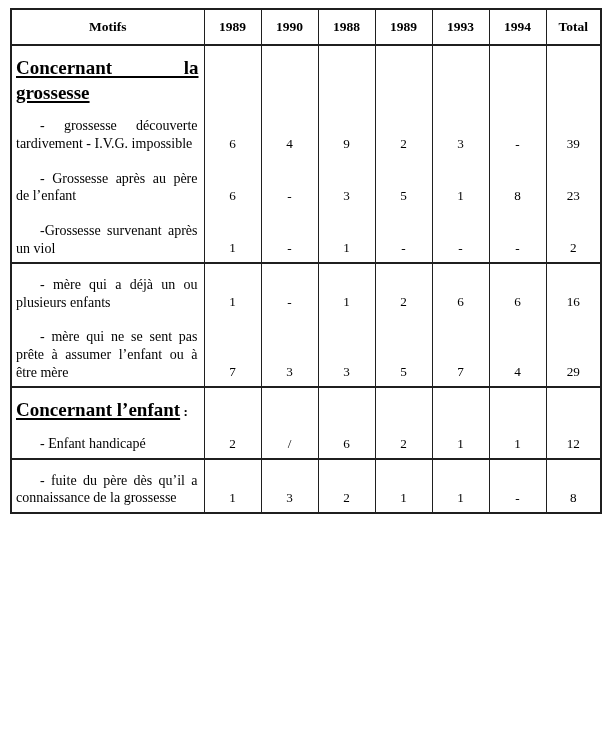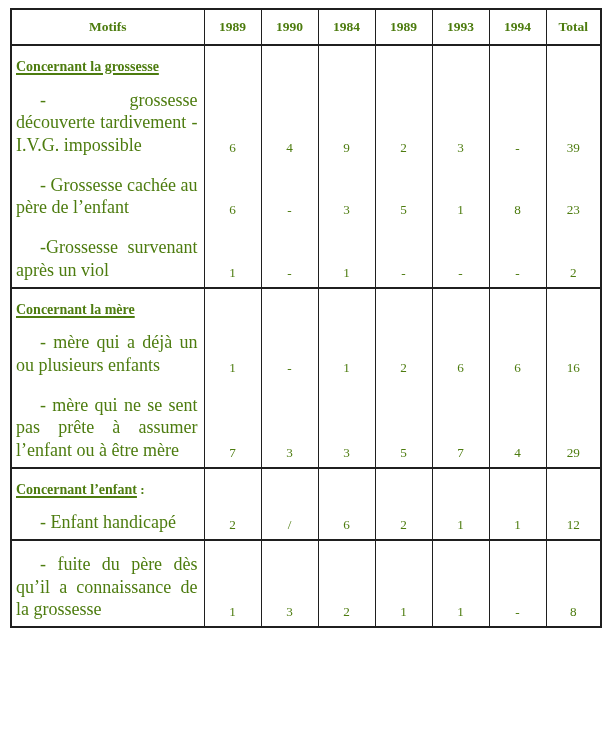--- a/index.html
+++ b/index.html
@@ -12,21 +12,21 @@
   }
   .page {
     padding: 8px 9px 0 10px;
     box-sizing: border-box;
   }
   table.motifs {
     border-collapse: collapse;
     table-layout: fixed;
     width: 592px;
     font-family: "Liberation Serif", serif;
-    color: #4d7c0f;
+    color: #000000;
     border: 2px solid #1f1f1f;
   }
   col.c-motifs { width: 193px; }
   col.c-year   { width: 57px;  }
   col.c-total  { width: 55px;  }
 
   th, td { border-left: 1.6px solid #1f1f1f; }
   thead  { border-bottom: 2.2px solid #1f1f1f; }
   tbody.section { border-top: 2.2px solid #1f1f1f; }
 
@@ -38,29 +38,29 @@
     padding: 2px;
   }
   .cell-label {
     vertical-align: bottom;
     padding: 0 5px 0 4px;
   }
   .heading-cell { padding: 10px 5px 0 4px; vertical-align: top; }
   .heading-wrap { text-align: justify; line-height: 1.3; }
   .heading-text {
     font-weight: bold;
-    font-size: 14px;
+    font-size: 19px;
     text-decoration: underline;
     text-decoration-thickness: 1.5px;
     text-underline-offset: 2px;
   }
   .heading-suffix { font-weight: bold; font-size: 13.2px; }
   .label-text {
     margin: 0;
-    font-size: 18px;
+    font-size: 14px;
     line-height: 1.26;
     text-align: justify;
     text-indent: 24px;
     padding: 12px 1px 5px 0;
   }
   .cell-num {
     text-align: center;
     vertical-align: bottom;
     font-size: 13.2px;
     padding: 0 2px 6px;
@@ -80,21 +80,21 @@
       <col class="c-year">
         <col class="c-year">
         <col class="c-year">
       <col class="c-total">
     </colgroup>
     <thead>
       <tr>
         <th>Motifs</th>
         <th>1989</th>
         <th>1990</th>
-        <th>1984</th>
+        <th>1988</th>
         <th>1989</th>
         <th>1993</th>
         <th>1994</th>
         <th>Total</th>
       </tr>
     </thead>
 
   <tbody class="section">
         <tr class="heading-row">
           <td class="heading-cell">
@@ -115,21 +115,21 @@
           <td class="cell-num">6</td>
           <td class="cell-num">4</td>
           <td class="cell-num">9</td>
           <td class="cell-num">2</td>
           <td class="cell-num">3</td>
           <td class="cell-num">-</td>
           <td class="cell-num">39</td>
         </tr>
         <tr>
           <td class="cell-label">
-            <p class="label-text">- Grossesse cachée au père de l’enfant</p>
+            <p class="label-text">- Grossesse après au père de l’enfant</p>
           </td>
           <td class="cell-num">6</td>
           <td class="cell-num">-</td>
           <td class="cell-num">3</td>
           <td class="cell-num">5</td>
           <td class="cell-num">1</td>
           <td class="cell-num">8</td>
           <td class="cell-num">23</td>
         </tr>
         <tr>
@@ -139,32 +139,20 @@
           <td class="cell-num">1</td>
           <td class="cell-num">-</td>
           <td class="cell-num">1</td>
           <td class="cell-num">-</td>
           <td class="cell-num">-</td>
           <td class="cell-num">-</td>
           <td class="cell-num">2</td>
         </tr>
       </tbody>
       <tbody class="section">
-        <tr class="heading-row">
-          <td class="heading-cell">
-            <div class="heading-wrap"><span class="heading-text">Concernant la mère</span></div>
-          </td>
-          <td class="cell-num"></td>
-          <td class="cell-num"></td>
-          <td class="cell-num"></td>
-          <td class="cell-num"></td>
-          <td class="cell-num"></td>
-          <td class="cell-num"></td>
-          <td class="cell-num"></td>
-        </tr>
         <tr>
           <td class="cell-label">
             <p class="label-text">- mère qui a déjà un ou plusieurs enfants</p>
           </td>
           <td class="cell-num">1</td>
           <td class="cell-num">-</td>
           <td class="cell-num">1</td>
           <td class="cell-num">2</td>
           <td class="cell-num">6</td>
           <td class="cell-num">6</td>

